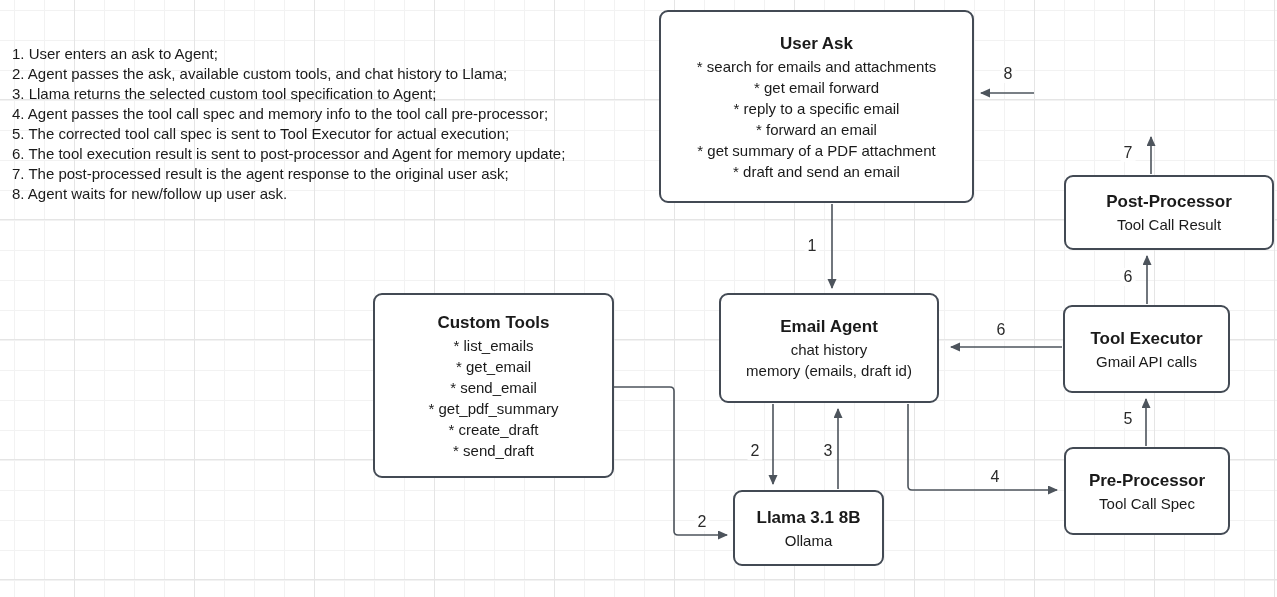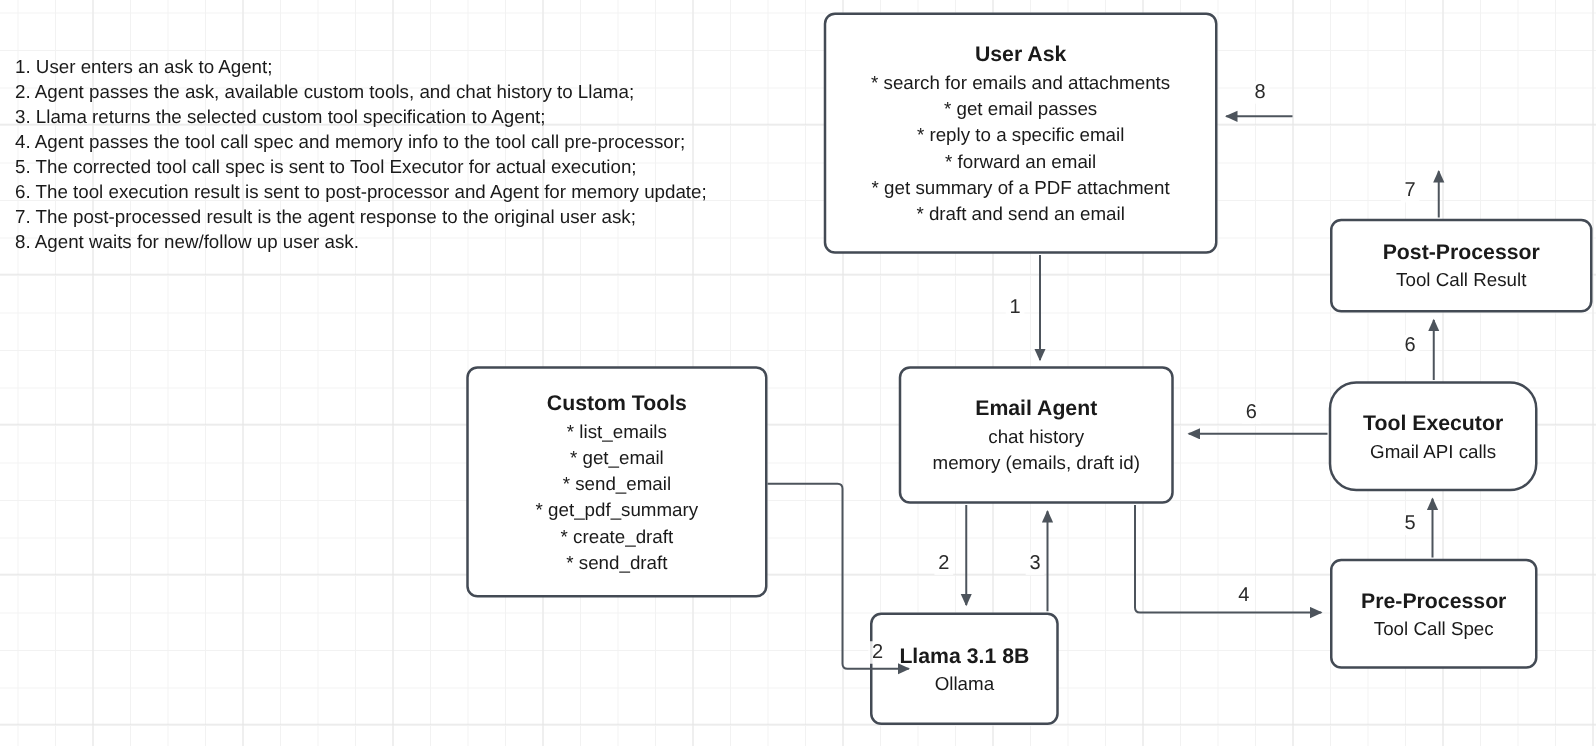--- a/index.html
+++ b/index.html
@@ -29,25 +29,25 @@
   .edges .head{fill:var(--arrow);stroke:none;}
   .elabel{
     position:absolute;transform:translate(-50%,-50%);
     font-size:16px;color:#2b2b2b;background:rgba(255,255,255,0.85);
     padding:0 3px;line-height:18px;
   }
   
   .n-user-ask{left:659px;top:10px;width:315px;height:193px;}
   .n-agent-response{left:1035px;top:56px;width:231px;height:74px;}
   .n-post-processor{left:1064px;top:175px;width:210px;height:75px;}
-  .n-tool-executor{left:1063px;top:305px;width:167px;height:88px;border-radius:22px;}
+  .n-tool-executor{left:1063px;top:305px;width:167px;height:88px;}
   .n-pre-processor{left:1064px;top:447px;width:166px;height:88px;}
   .n-email-agent{left:719px;top:293px;width:220px;height:110px;}
   .n-custom-tools{left:373px;top:293px;width:241px;height:185px;}
-  .n-llama{left:696px;top:490px;width:151px;height:90px;}
+  .n-llama{left:733px;top:490px;width:151px;height:76px;}
   
   .el-1{left:812px;top:246px;}
   .el-2v{left:755px;top:451px;}
   .el-3{left:828px;top:451px;}
   .el-2e{left:702px;top:522px;}
   .el-4{left:995px;top:477px;}
   .el-5{left:1128px;top:419px;}
   .el-6v{left:1128px;top:277px;}
   .el-6h{left:1001px;top:330px;}
   .el-7{left:1128px;top:153px;}
@@ -65,21 +65,21 @@
     <div>4. Agent passes the tool call spec and memory info to the tool call pre-processor;</div>
     <div>5. The corrected tool call spec is sent to Tool Executor for actual execution;</div>
     <div>6. The tool execution result is sent to post-processor and Agent for memory update;</div>
     <div>7. The post-processed result is the agent response to the original user ask;</div>
     <div>8. Agent waits for new/follow up user ask.</div>
   </div>
 
   <div class="node n-user-ask">
     <div class="title">User Ask</div>
     <div>* search for emails and attachments</div>
-    <div>* get email passes</div>
+    <div>* get email forward</div>
     <div>* reply to a specific email</div>
     <div>* forward an email</div>
     <div>* get summary of a PDF attachment</div>
     <div>* draft and send an email</div>
   </div>
 
 
   <div class="node n-post-processor">
     <div class="title">Post-Processor</div>
     <div>Tool Call Result</div>

